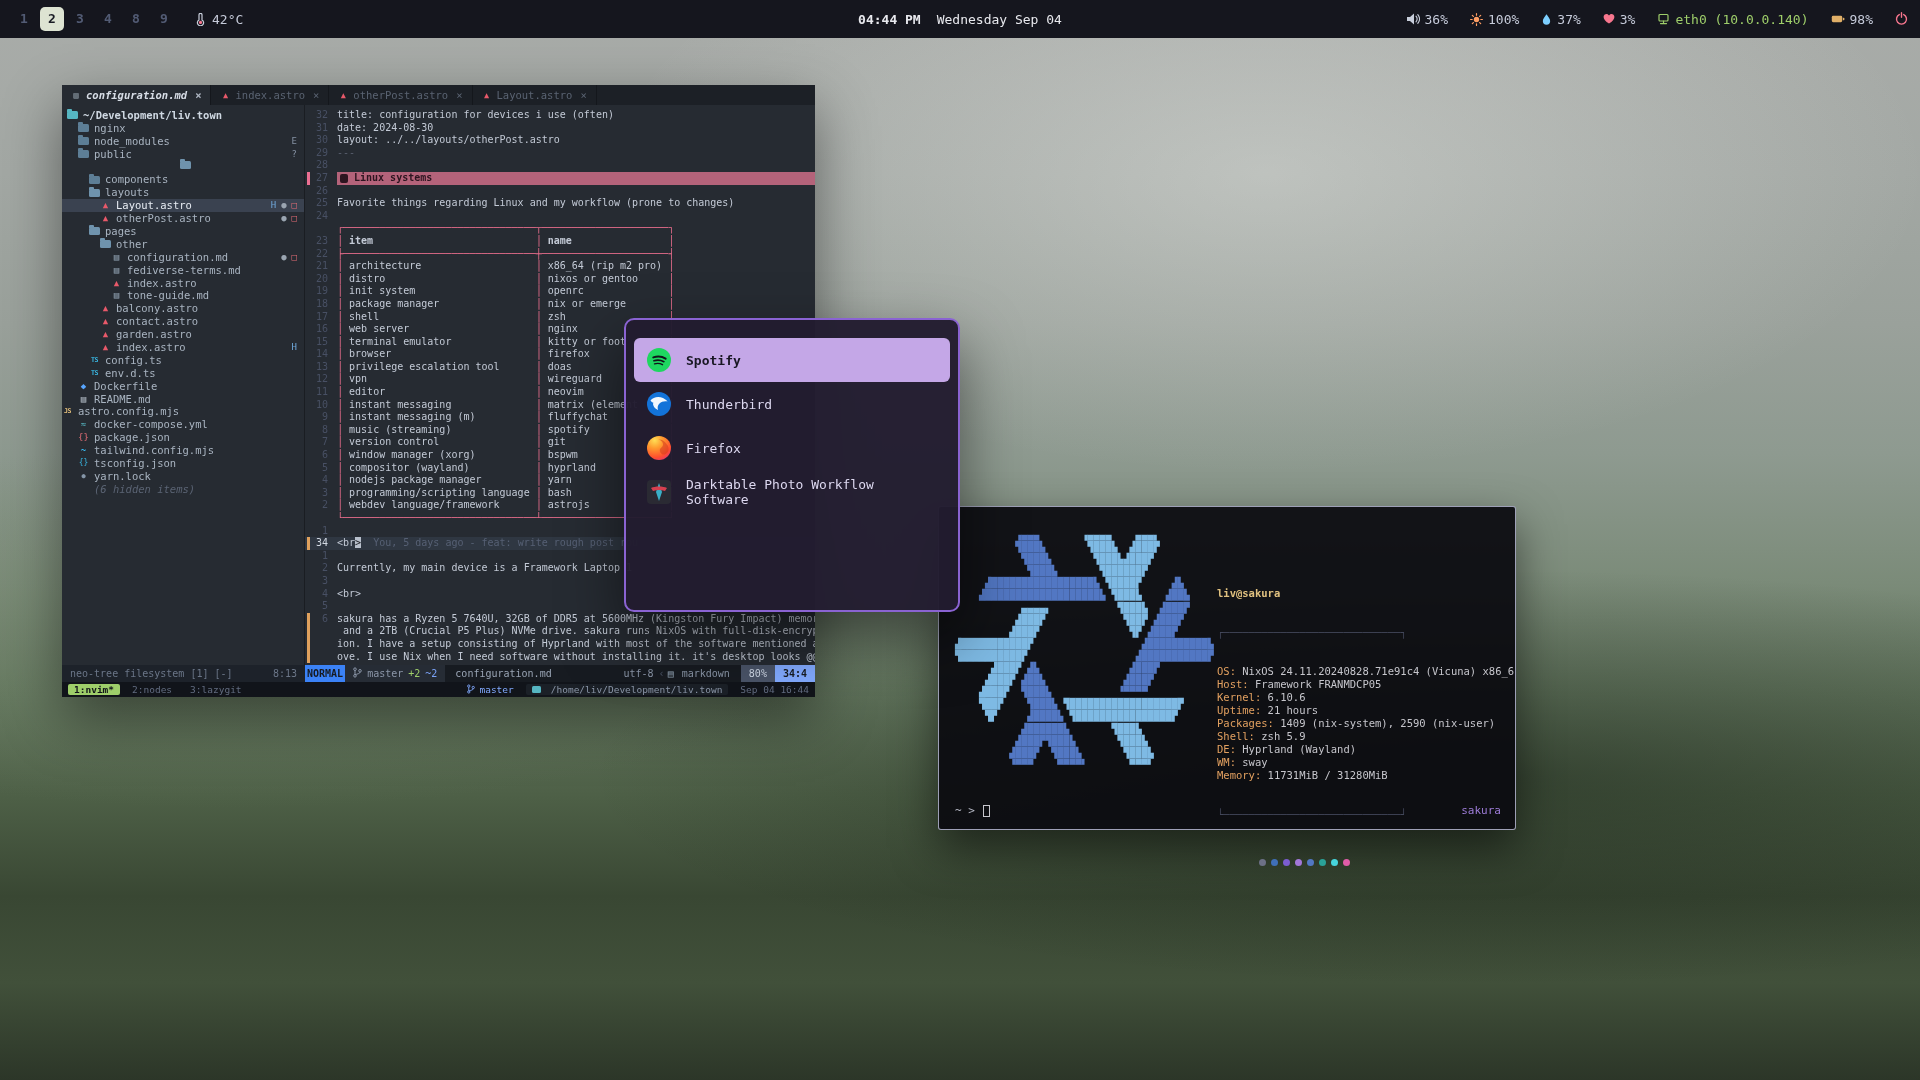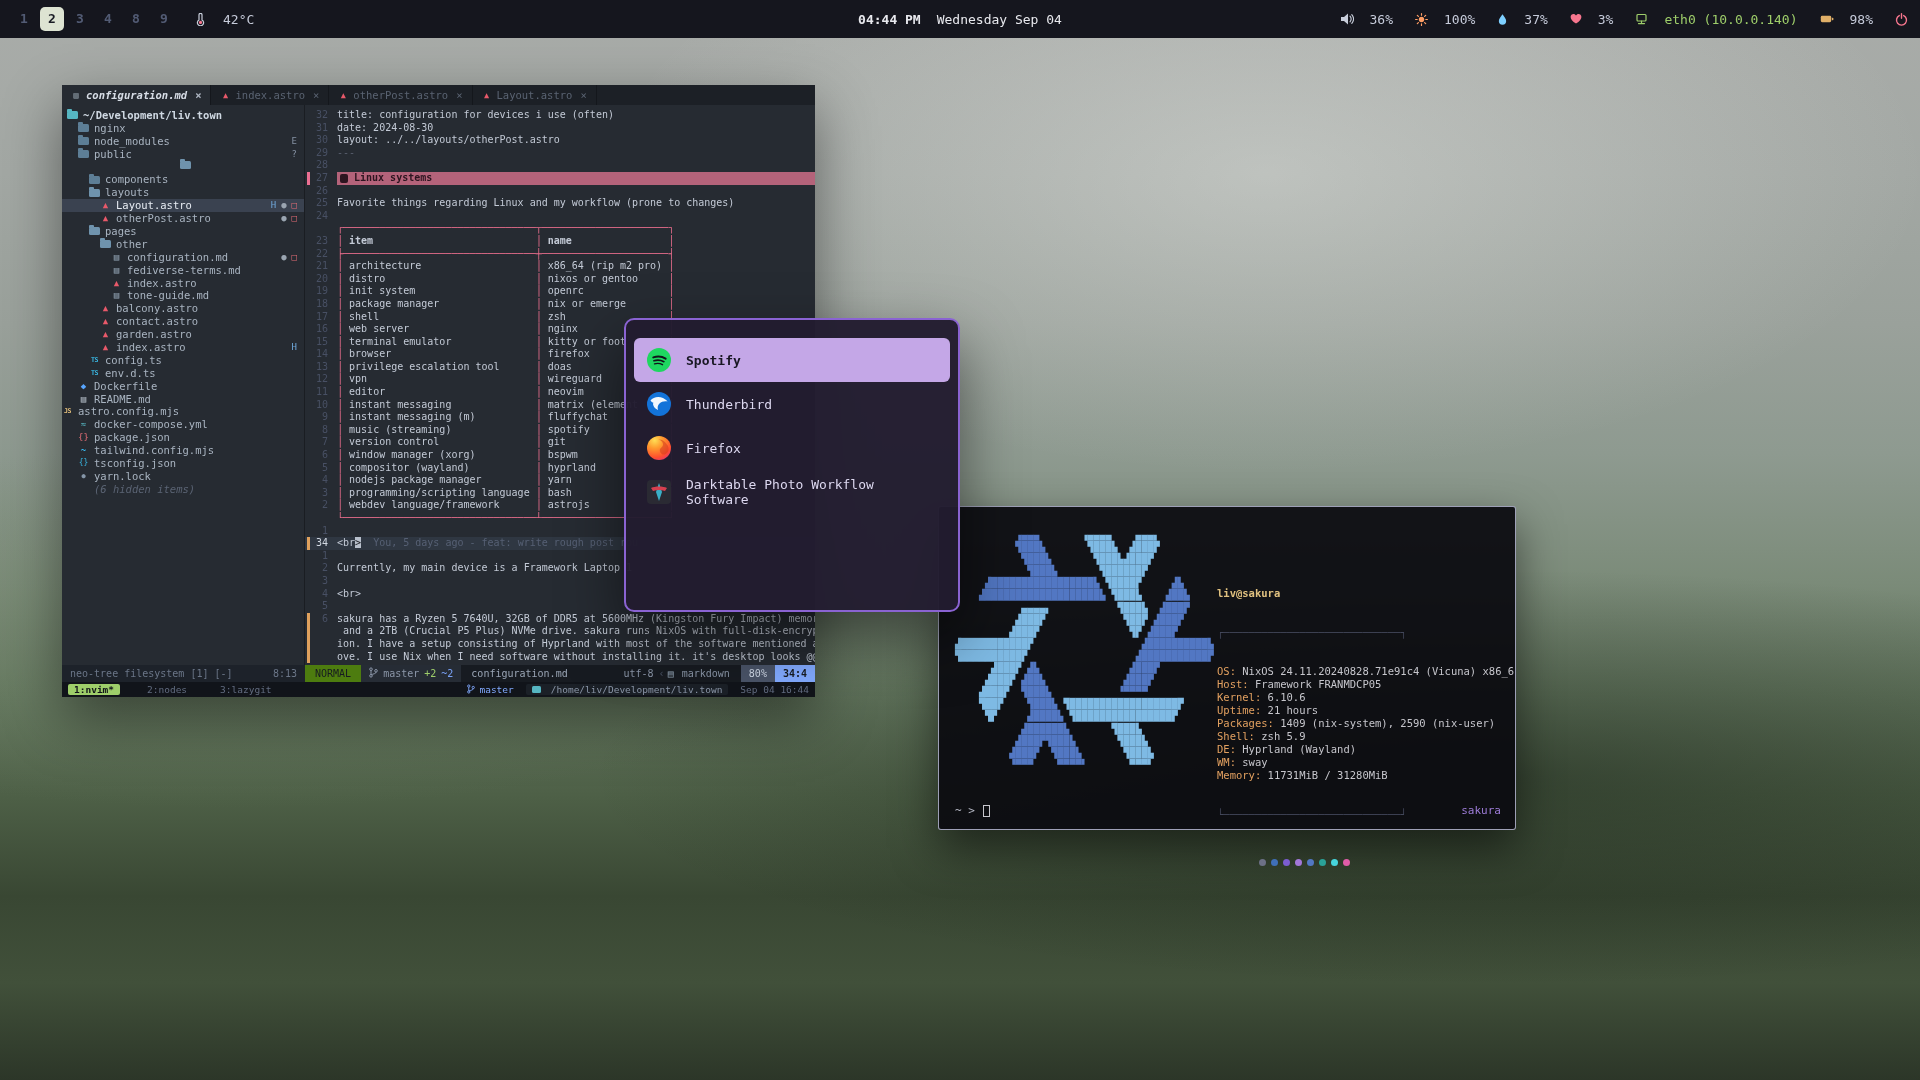--- a/index.html
+++ b/index.html
@@ -13,24 +13,24 @@
       radial-gradient(900px 260px at 12% 58%, rgba(120,140,110,.35), rgba(120,140,110,0) 70%),
       linear-gradient(180deg,#a9aca9 0%,#a3a8a4 16%,#9aa19b 30%,#8e9a90 42%,#7b8b79 54%,#64775f 64%,#4d5f46 74%,#394733 83%,#41503a 91%,#2c3628 100%);
   }
 
   
   .topbar{position:absolute;top:0;left:0;right:0;height:38px;background:#15161e;display:flex;align-items:center;padding:0 12px;color:#c6cbda;font-size:13px;z-index:60}
   .tb-left{display:flex;align-items:center;gap:18px}
   .workspaces{display:flex;gap:4px}
   .ws{width:24px;height:24px;line-height:24px;text-align:center;border-radius:5px;color:#525b74;font-weight:bold}
   .ws.active{background:#dde3d2;color:#191b24}
-  .tb-module{display:flex;align-items:center;gap:16px;white-space:nowrap}
+  .tb-module{display:flex;align-items:center;gap:5px;white-space:nowrap}
   .tb-center{position:absolute;left:50%;transform:translateX(-50%);display:flex;gap:16px;color:#e8e9ee}
   .tb-time{font-weight:bold}
-  .tb-right{margin-left:auto;display:flex;align-items:center;gap:22px}
+  .tb-right{margin-left:auto;display:flex;align-items:flex-start;gap:22px}
   .tb-module.network{color:#9ece6a}
   .tb-module svg{display:block}
 
   
   .editor-window{position:absolute;left:62px;top:85px;width:753px;height:612px;background:#262b32;box-shadow:0 22px 55px rgba(0,0,0,.45);display:flex;flex-direction:column;z-index:10}
   .tabline{height:20px;background:#1c2026;display:flex;align-items:stretch;font-size:10.5px;overflow:hidden}
   .tab{display:flex;align-items:center;gap:5px;padding:0 9px;color:#5a6372;border-right:1px solid #14171c;background:#1c2026;white-space:nowrap}
   .tab.active{background:#262b32;color:#d7dde6;font-style:italic;font-weight:bold}
   .tab .close{margin-left:3px;color:#5a6372}
   .tab.active .close{color:#aeb6c2}
@@ -76,21 +76,21 @@
   .th{font-weight:bold}
   .dim{color:#5a6270}
   .heading-band{background:#b4637a;color:#2d1520;font-weight:bold;display:flex;align-items:center;gap:6px}
   .h-icon{width:8px;height:9px;background:#2d1520;border-radius:2px;display:inline-block;margin-left:3px;flex:0 0 auto}
   .cursor{background:#b8c0cc;color:#16181d}
   .blame{color:#566074}
 
   
   .statusline{height:17px;background:#171b21;display:flex;align-items:stretch;font-size:10px;color:#8b96a8;overflow:hidden}
   .sl-tree{width:243px;flex:0 0 243px;display:flex;justify-content:space-between;align-items:center;padding:0 8px;background:#1d222a;color:#6b7688}
-  .sl-mode{background:#4d7c0f;color:#171b21;font-weight:normal;padding:0 10px;display:flex;align-items:center}
+  .sl-mode{background:#3b82f6;color:#171b21;font-weight:bold;padding:0 2px;display:flex;align-items:center}
   .sl-git{background:#262c35;padding:0 8px;display:flex;align-items:center;gap:5px}
   .sl-add{color:#9ece6a}.sl-chg{color:#7aa2f7}
   .sl-file{padding:0 10px;display:flex;align-items:center;color:#9aa5b5}
   .sl-spacer{flex:1}
   .sl-plain{display:flex;align-items:center;padding:0 5px}
   .sl-sep{color:#4a5466;display:flex;align-items:center}
   .sl-ft-icon{color:#93a4b5;display:flex;align-items:center;padding:0 3px}
   .sl-progress{background:#4a5468;color:#cfd8e6;padding:0 8px;display:flex;align-items:center;margin-left:6px}
   .sl-pos{background:#82aaff;color:#171b21;font-weight:bold;padding:0 8px;display:flex;align-items:center}
 
@@ -345,21 +345,21 @@
     <span class="sl-file">configuration.md</span>
     <span class="sl-spacer"></span>
     <span class="sl-plain">utf-8</span>
     <span class="sl-sep">‹</span>
     <span class="sl-ft-icon">▤</span>
     <span class="sl-plain">markdown</span>
     <span class="sl-progress">80%</span>
     <span class="sl-pos">34:4</span>
   </div>
   <div class="tmuxbar">
-    <span id="tmux-windows" style="display:flex;gap:21px">
+    <span id="tmux-windows" style="display:flex;gap:6px">
         <span class="tmux-win active">1:nvim*</span>
         <span class="tmux-win">2:nodes</span>
         <span class="tmux-win">3:lazygit</span>
       </span>
     <span class="tmux-right">
       <span class="tmux-branch">
         <span><svg width="8" height="10" viewBox="0 0 9 11">
               <circle cx="2" cy="2.2" r="1.3" fill="none" stroke="#82aaff"></circle>
               <circle cx="2" cy="8.8" r="1.3" fill="none" stroke="#82aaff"></circle>
               <circle cx="7" cy="3.8" r="1.3" fill="none" stroke="#82aaff"></circle>

